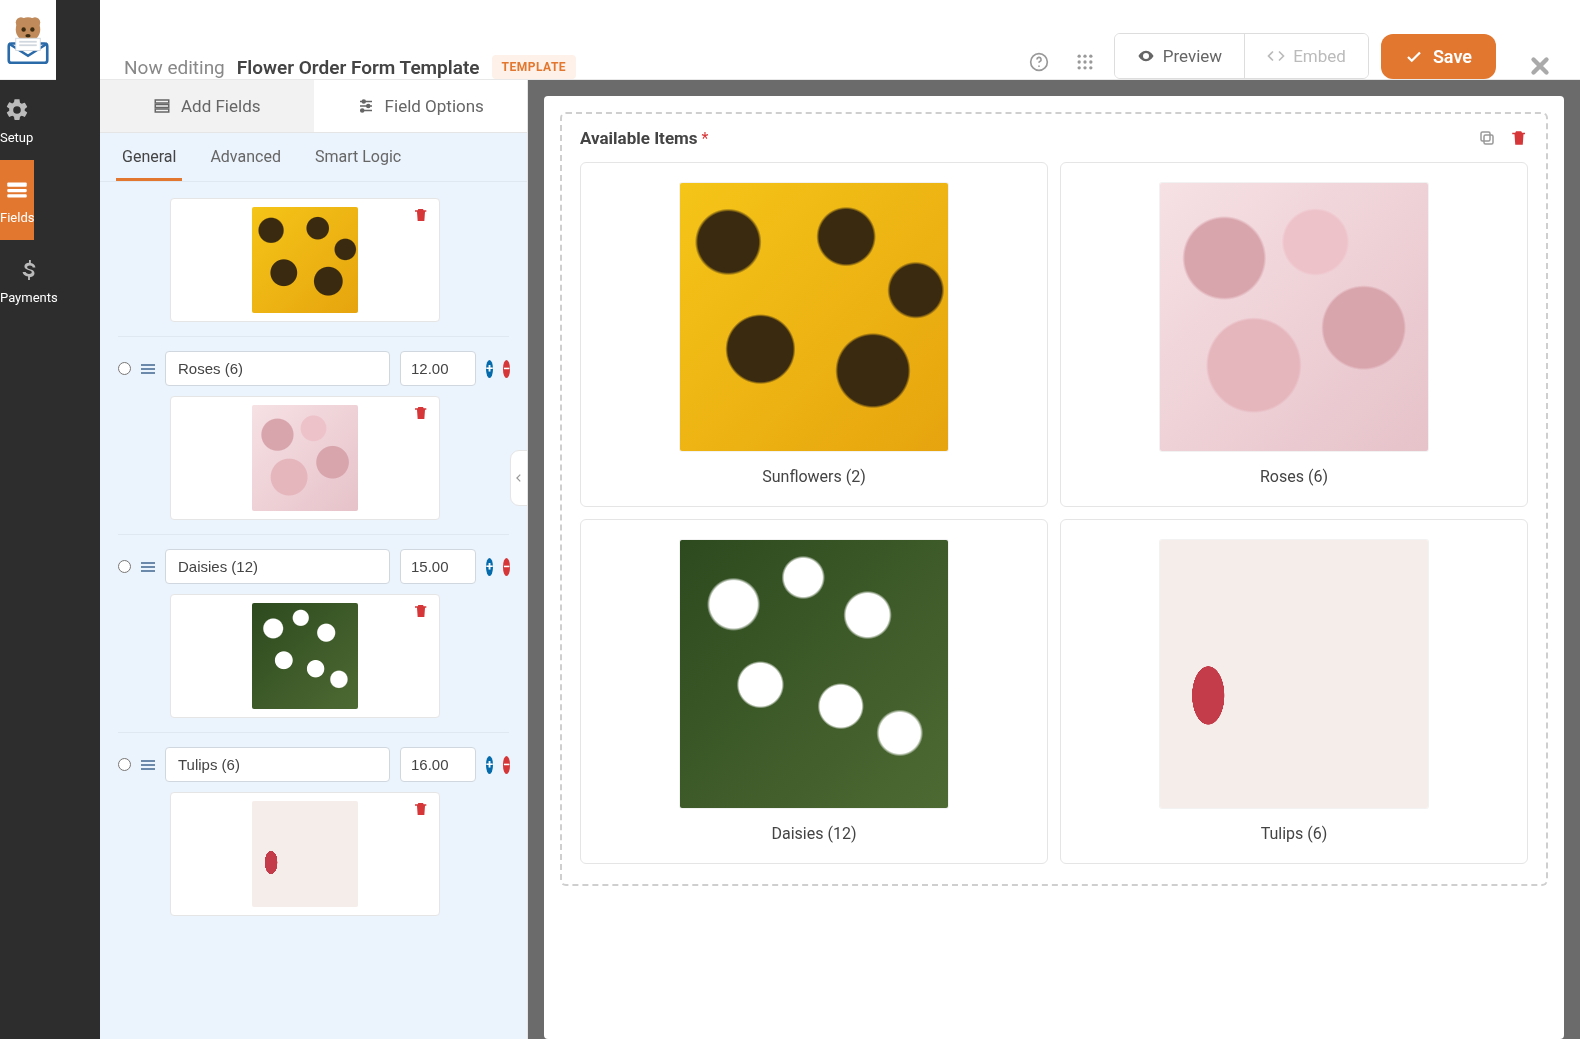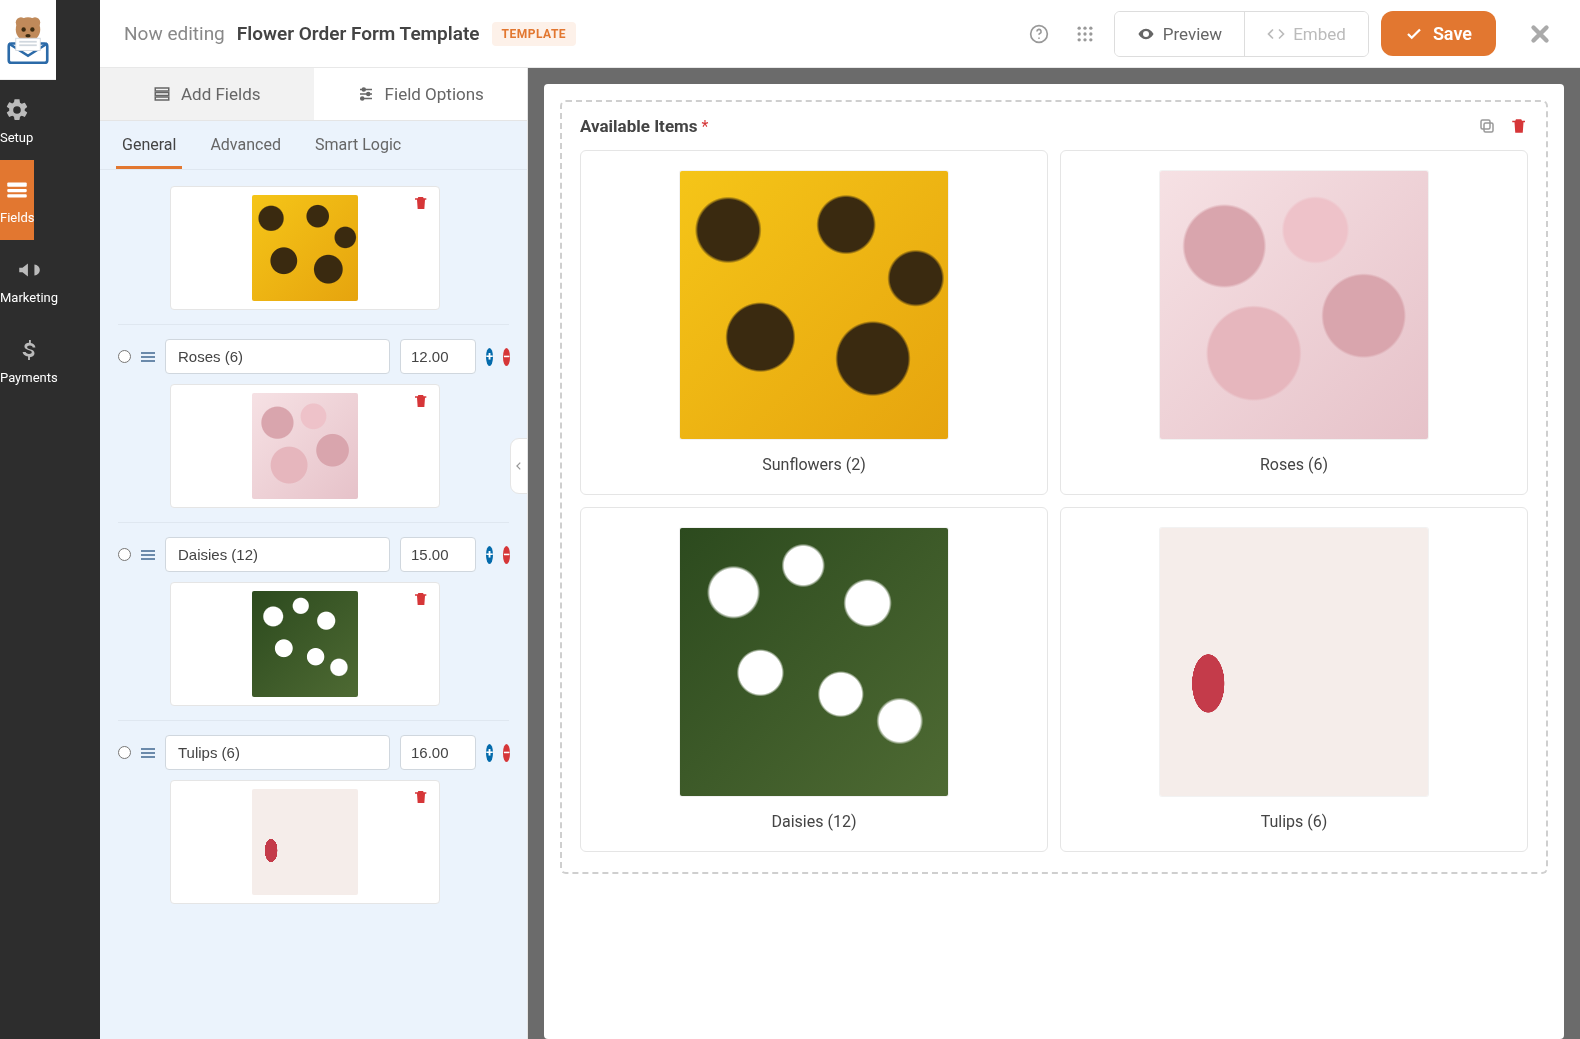--- a/index.html
+++ b/index.html
@@ -12,21 +12,21 @@
   .sidebar-item { display: flex; flex-direction: column; align-items: center; justify-content: center; height: 80px; color: #fff; font-size: 14px; cursor: pointer; gap: 6px; }
   .sidebar-item.active { background: #e27730; }
   .sidebar-item .icn { width: 28px; height: 28px; display:flex; align-items:center; justify-content:center; color: #bbb; }
   .sidebar-item.active .icn { color: #fff; }
   .sidebar-item span.lbl { font-size: 13px; }
   
   
   .main { flex: 1; display: flex; flex-direction: column; }
   
   
-  .topbar { height: 68px; border-bottom: 1px solid #e8e8e8; display: flex; align-items: center; padding: 0 20px 0 24px; gap: 12px; }
+  .topbar { height: 80px; border-bottom: 1px solid #e8e8e8; display: flex; align-items: flex-end; padding: 0 20px 0 24px; gap: 12px; }
   .topbar .editing { color: #888; font-size: 19px; }
   .topbar .title { color: #444; font-size: 19px; font-weight: 600; }
   .badge { background: #fdf1e9; color: #e27730; font-size: 12px; font-weight: 700; letter-spacing: .5px; padding: 5px 10px; border-radius: 4px; }
   .topbar .spacer { flex: 1; }
   .icon-btn { width: 34px; height: 34px; display:flex; align-items:center; justify-content:center; color: #999; cursor:pointer; border-radius:4px; }
   .btngroup { display:flex; border:1px solid #ddd; border-radius:6px; overflow:hidden; }
   .tbtn { display:flex; align-items:center; gap:8px; padding: 12px 22px; font-size: 17px; color:#666; background:#fff; cursor:pointer; }
   .tbtn + .tbtn { border-left:1px solid #ddd; }
   .tbtn.disabled { color:#bbb; }
   .save-btn { display:flex; align-items:center; gap:10px; background:#e27730; color:#fff; font-size:18px; font-weight:600; padding: 12px 24px; border-radius:12px; cursor:pointer; }
@@ -151,28 +151,20 @@
       <svg width="26" height="26" viewBox="0 0 24 24" fill="currentColor">
           <rect x="3" y="5" width="18" height="4" rx="1"></rect>
           <rect x="3" y="11" width="18" height="3" rx="1"></rect>
           <rect x="3" y="16" width="18" height="3" rx="1"></rect>
         </svg>
     </span>
     <span class="lbl">Fields</span>
   </div>
   <div class="sidebar-item">
     <span class="icn">
-      <svg width="26" height="26" viewBox="0 0 24 24" fill="currentColor">
-          <path d="M3 10v4h3l5 4V6L6 10H3zm14-3v10a5 5 0 0 0 0-10z"></path>
-        </svg>
-    </span>
-    <span class="lbl">Marketing</span>
-  </div>
-  <div class="sidebar-item">
-    <span class="icn">
       <svg width="22" height="26" viewBox="0 0 24 24" fill="currentColor">
           <path d="M12 1v3c-3 0-5 1.8-5 4 0 2.5 2 3.5 5 4.2 2.7.6 3 1.2 3 2.3 0 1-1 1.8-3 1.8-1.9 0-3.3-.8-3.7-2H5c.4 2.8 2.6 4.6 6 4.9V23h2v-3.1c3-.3 5-2 5-4.4 0-2.8-2.2-3.8-5-4.4-2.6-.6-3-1.2-3-2.1 0-1 .9-1.8 3-1.8 1.8 0 2.8.8 3 2h3c-.3-2.6-2.2-4.4-5-4.8V1h-2z"></path>
         </svg>
     </span>
     <span class="lbl">Payments</span>
   </div>
 </div>
 
 <div class="main">
 

